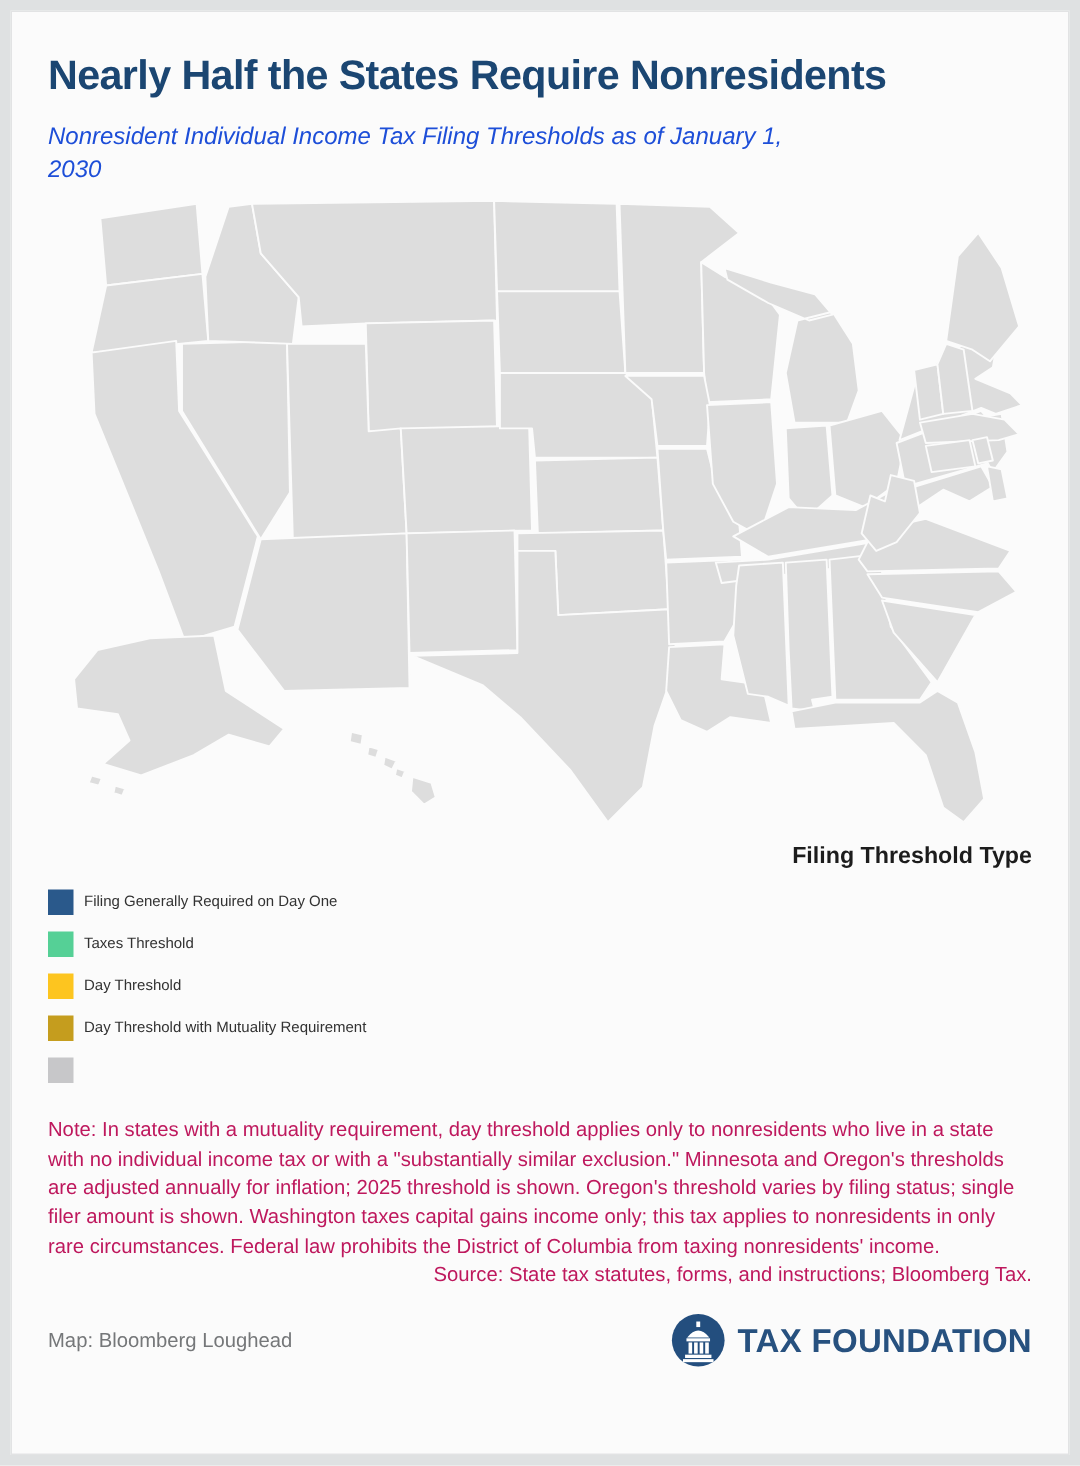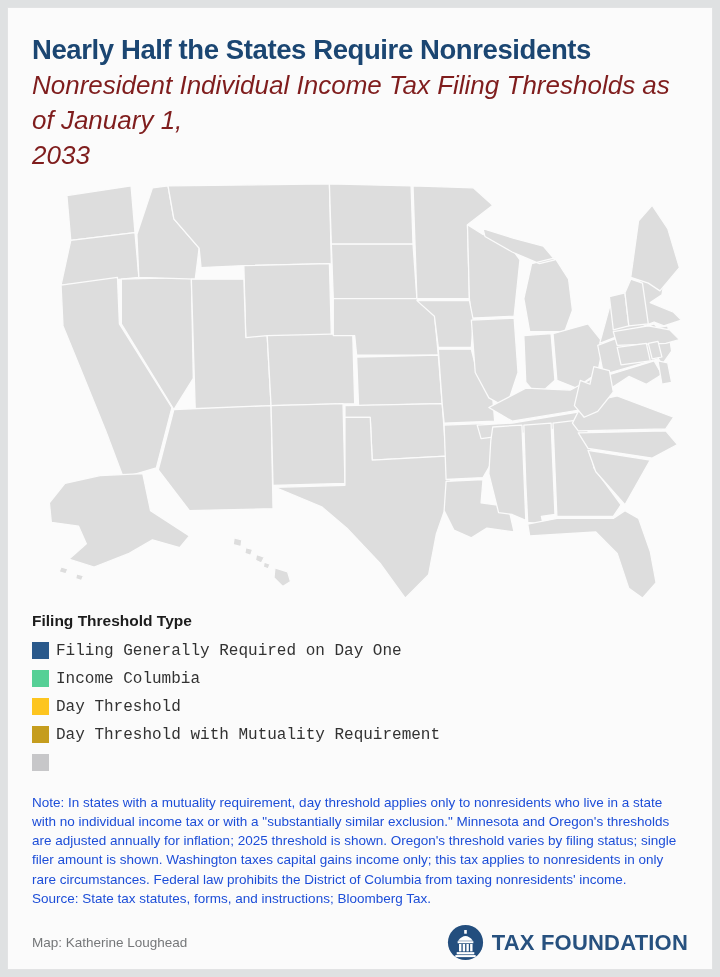--- a/index.html
+++ b/index.html
@@ -6,54 +6,54 @@
   * { margin:0; padding:0; box-sizing:border-box; }
   html,body { background:#e9ebec; font-family:"Liberation Sans", sans-serif; }
   .page { width:720px; height:977px; margin:0 auto; background:#dfe1e2; overflow:hidden; }
   .card {
     width:706px; height:963px; margin:7px auto 0 auto;
     background:#fbfbfb; border:1px solid #e2e3e4;
     padding:24px 24px 12px 24px; overflow:hidden;
   }
   h1.headline { color:#1b4672; font-weight:700; font-size:27.5px; line-height:1.32; letter-spacing:-0.4px; }
   h1.headline span { display:block; white-space:nowrap; }
-  .subtitle { color:#7f1d1d; font-style:italic; font-size:26px; line-height:1.35; font-weight:400; }
+  .subtitle { margin-top:13px; color:#1d4ed8; font-style:italic; font-size:16px; line-height:1.35; font-weight:400; }
   .subtitle span { display:block; }
 
   .map-wrap { margin-top:8px; width:658px; height:424px; }
   .map-wrap svg { width:658px; height:420px; display:block; }
   .state { stroke:#fbfbfb; stroke-width:1.3; stroke-linejoin:round; fill:#dddddd; cursor:pointer; }
 
   .legend { margin-top:6px; }
-  .legend-title { font-size:15.5px; font-weight:700; color:#1c1c1c; margin-bottom:7px; }
+  .legend-title { font-size:15.5px; font-weight:700; color:#1c1c1c; margin-bottom:7px;text-align:right; }
   .legend-row { display:flex; align-items:center; height:28px; }
   .swatch { width:17px; height:17px; flex:0 0 17px; margin-right:7px; background:#ccc; }
-  .legend-label { font-family:Liberation Mono, monospace; font-size:16px; color:#323232; white-space:nowrap; }
+  .legend-label { font-family:Liberation Sans, sans-serif; font-size:10px; color:#323232; white-space:nowrap; }
 
-  .notes { margin-top:16px; color:#1d4ed8; font-size:13.5px; line-height:1.43; max-width:660px; }
-  .notes .source { display:block; }
+  .notes { margin-top:16px; color:#be185d; font-size:13.5px; line-height:1.43; max-width:660px; }
+  .notes .source { display:block;text-align:right; }
   .footer { margin-top:16px; display:flex; align-items:center; justify-content:space-between; }
   .credit { color:#757779; font-size:13.5px; }
   .brand { display:flex; align-items:center; gap:8px; text-decoration:none; }
   .brand-icon { width:37px; height:37px; }
   .brand-text { color:#27517f; font-size:22px; font-weight:700; letter-spacing:0.2px; white-space:nowrap; }
 </style>
 </head>
 <body>
 
 <div class="page">
   <div class="card">
 
     <h1 class="headline">
       <span>Nearly Half the States Require Nonresidents</span>
     </h1>
 
     <div class="subtitle">
       <span>Nonresident Individual Income Tax Filing Thresholds as of January 1,</span>
-      <span>2033</span>
+      <span>2030</span>
     </div>
 
     <div class="map-wrap">
       <svg viewBox="0 0 665 432" xmlns="http://www.w3.org/2000/svg">
         <path class="state" d="M30,14 L96,4 L100,52 L34,60 Z" fill="#c7c7c9" aria-label="Washington"></path>
         <path class="state" d="M34,60 L100,52 L104,98 L24,106 Z" fill="#55d096" aria-label="Oregon"></path>
         <path class="state" d="M24,106 L82,98 L84,146 L138,232 L122,294 L88,304 L70,256 L44,192 L26,148 Z" fill="#2a598b" aria-label="California"></path>
         <path class="state" d="M86,100 L158,98 L160,202 L140,234 L86,146 Z" fill="#c7c7c9" aria-label="Nevada"></path>
         <path class="state" d="M102,54 L118,6 L134,4 L140,38 L166,68 L162,100 L104,98 Z" fill="#55d096" aria-label="Idaho"></path>
         <path class="state" d="M134,4 L300,2 L302,84 L212,86 L168,88 L166,68 L140,38 Z" fill="#fdc51f" aria-label="Montana"></path>
@@ -105,42 +105,42 @@
     </div>
 
     <div class="legend">
       <div class="legend-title">Filing Threshold Type</div>
       <div class="legend-row">
         <span class="swatch" style="background: rgb(42, 89, 139);"></span>
         <span class="legend-label">Filing Generally Required on Day One</span>
       </div>
       <div class="legend-row">
         <span class="swatch" style="background: rgb(85, 208, 150);"></span>
-        <span class="legend-label">Income Columbia</span>
+        <span class="legend-label">Taxes Threshold</span>
       </div>
       <div class="legend-row">
         <span class="swatch" style="background: rgb(253, 197, 31);"></span>
         <span class="legend-label">Day Threshold</span>
       </div>
       <div class="legend-row">
         <span class="swatch" style="background: rgb(197, 157, 30);"></span>
         <span class="legend-label">Day Threshold with Mutuality Requirement</span>
       </div>
       <div class="legend-row">
         <span class="swatch" style="background: rgb(199, 199, 201);"></span>
       </div>
     </div>
 
     <div class="notes">
       <span>Note: In states with a mutuality requirement, day threshold applies only to nonresidents who live in a state with no individual income tax or with a "substantially similar exclusion." Minnesota and Oregon's thresholds are adjusted annually for inflation; 2025 threshold is shown. Oregon's threshold varies by filing status; single filer amount is shown. Washington taxes capital gains income only; this tax applies to nonresidents in only rare circumstances. Federal law prohibits the District of Columbia from taxing nonresidents' income.</span>
       <span class="source">Source: State tax statutes, forms, and instructions; Bloomberg Tax.</span>
     </div>
 
     <div class="footer">
-      <div class="credit">Map: Katherine Loughead</div>
+      <div class="credit">Map: Bloomberg Loughead</div>
       <a class="brand" href="#">
         <svg class="brand-icon" viewBox="0 0 40 40" xmlns="http://www.w3.org/2000/svg">
           <circle cx="20" cy="20" r="19" fill="#234e7e"></circle>
           <rect x="18.6" y="6.5" width="2.8" height="4" fill="#ffffff"></rect>
           <path d="M12,18 Q20,8 28,18 Z" fill="#ffffff"></path>
           <rect x="11.5" y="18.6" width="17" height="2.2" fill="#ffffff"></rect>
           <rect x="13" y="21.6" width="2.6" height="8" fill="#ffffff"></rect>
           <rect x="17" y="21.6" width="2.6" height="8" fill="#ffffff"></rect>
           <rect x="21" y="21.6" width="2.6" height="8" fill="#ffffff"></rect>
           <rect x="25" y="21.6" width="2.6" height="8" fill="#ffffff"></rect>

